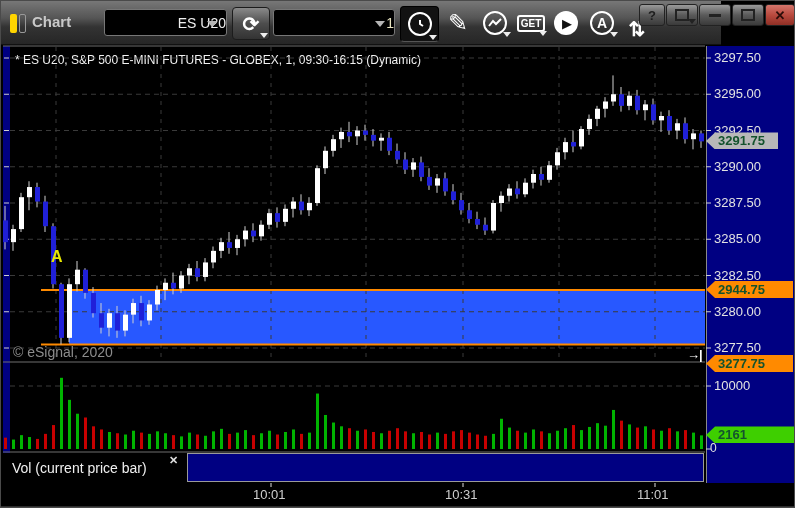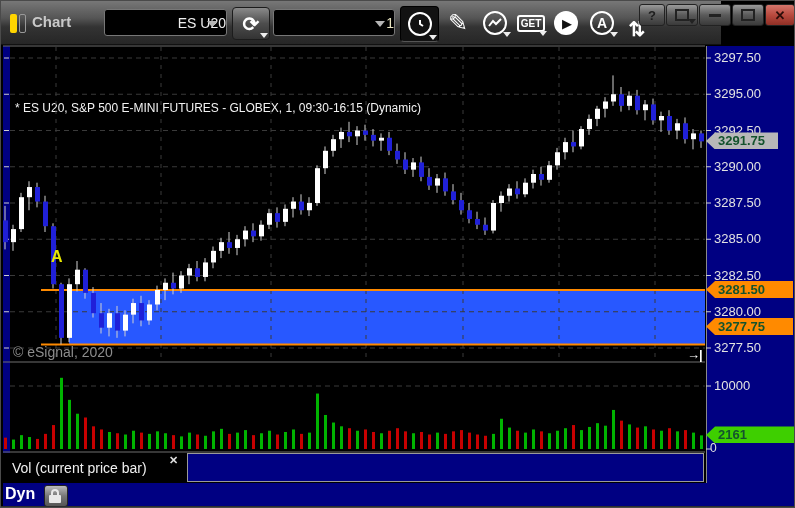--- a/index.html
+++ b/index.html
@@ -28,21 +28,21 @@
       background:linear-gradient(#9a9a9a,#5a5a5a 50%,#3a3a3a);border:1px solid #222;border-radius:3px;
       color:#1d1d1d;font-weight:bold;font-size:13px;}
   .winctl.close{background:linear-gradient(#d4756b,#b94a3e 50%,#8f2f25);color:#2a0c08;}
   .boxglyph{width:10px;height:8px;border:2px solid #222;}
   .minbar{width:12px;height:3px;background:#222;}
   
   .left-strip{position:absolute;left:2px;top:45px;width:7px;height:437px;background:#000082;}
   .plot-bg{position:absolute;left:9px;top:45px;width:696px;height:407px;background:#000;}
   .right-axis{position:absolute;left:705px;top:45px;width:88px;height:437px;background:#000082;
       border-left:1px solid #8a8a8a;box-sizing:border-box;}
-  .chart-title{position:absolute;left:14px;top:52px;font-size:12px;color:#f2f2f2;white-space:nowrap;margin-top:48px;}
+  .chart-title{position:absolute;left:14px;top:52px;font-size:12px;color:#f2f2f2;white-space:nowrap;}
   svg.overlay{position:absolute;left:0;top:0;pointer-events:none;}
   #labels{position:absolute;left:0;top:0;width:795px;height:508px;pointer-events:none;}
   .axlbl{position:absolute;color:#e2e2e2;font-size:13px;white-space:nowrap;}
   .tag{position:absolute;left:705px;height:17px;color:#14532d;font-size:13px;font-weight:bold;
       line-height:17px;padding-left:12px;box-sizing:border-box;
       clip-path:polygon(0 50%,9px 0,100% 0,100% 100%,9px 100%);}
   .timelbl{position:absolute;color:#cfcfcf;font-size:13px;}
   .marker-a{position:absolute;color:#e8e800;font-size:16px;font-weight:bold;}
   .watermark{position:absolute;color:#8c8c8c;font-size:14px;}
   .jumpend{position:absolute;color:#fff;font-size:13px;font-weight:bold;letter-spacing:-1px;}
@@ -472,40 +472,33 @@
       <div class="axlbl" style="left: 713px; top: 49px;">3297.50</div>
       <div class="axlbl" style="left: 713px; top: 85.25px;">3295.00</div>
       <div class="axlbl" style="left: 713px; top: 121.5px;">3292.50</div>
       <div class="axlbl" style="left: 713px; top: 157.75px;">3290.00</div>
       <div class="axlbl" style="left: 713px; top: 194px;">3287.50</div>
       <div class="axlbl" style="left: 713px; top: 230.25px;">3285.00</div>
       <div class="axlbl" style="left: 713px; top: 266.5px;">3282.50</div>
       <div class="axlbl" style="left: 713px; top: 302.75px;">3280.00</div>
       <div class="axlbl" style="left: 713px; top: 339px;">3277.50</div>
       <div class="tag" style="top: 131.375px; width: 72px; background: rgb(184, 184, 184);">3291.75</div>
-      <div class="tag" style="top: 280px; width: 87px; background: rgb(255, 138, 0);">3281.50</div>
-      <div class="tag" style="top: 317px; width: 87px; background: rgb(255, 138, 0);">3277.75</div>
+      <div class="tag" style="top: 280px; width: 87px; background: rgb(255, 138, 0);">2944.75</div>
+      <div class="tag" style="top: 354px; width: 87px; background: rgb(255, 138, 0);">3277.75</div>
       <div class="tag" style="top: 425.386px; width: 96px; background: rgb(62, 207, 0);">2161</div>
       <div class="axlbl" style="left: 713px; top: 377px;">10000</div>
       <div class="axlbl" style="left: 709px; top: 440px; font-size: 12px;">0</div>
       <div class="timelbl" style="left: 252px; top: 486px;">10:01</div>
       <div class="timelbl" style="left: 444px; top: 486px;">10:31</div>
       <div class="timelbl" style="left: 636px; top: 486px;">11:01</div>
       <div class="marker-a" style="left: 50px; top: 247px;">A</div>
       <div class="watermark" style="left: 12px; top: 343px;">© eSignal, 2020</div>
       <div class="jumpend" style="left: 686px; top: 346px;">→|</div>
     </div>
 
   <div class="vol-label-box">
     <div class="vol-label">Vol (current price bar)</div>
     <div class="vol-close">✕</div>
   </div>
   <div class="slider"></div>
 
-  <div class="dyn-row">
-    <div class="dyn-label">Dyn</div>
-    <div class="lock-btn">
-      <span class="lock-shackle"></span>
-      <span class="lock-body"></span>
-    </div>
-  </div>
   <div class="bottom-frame"></div>
 </div>
 
 </body></html>

